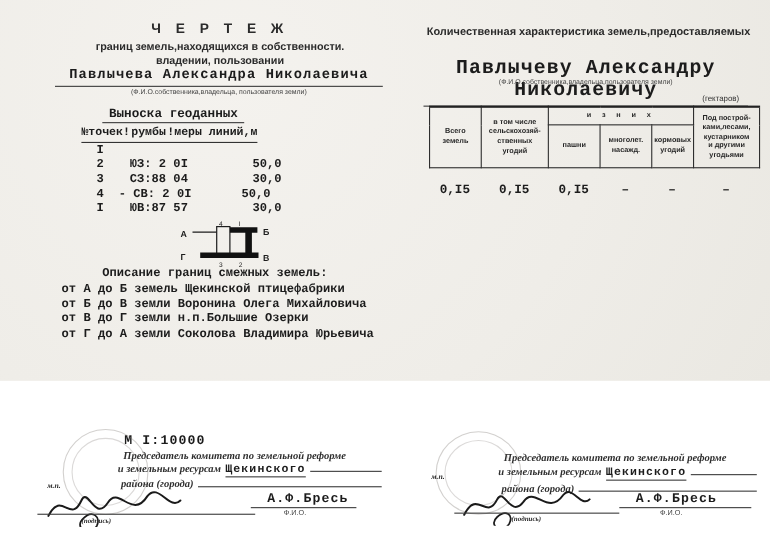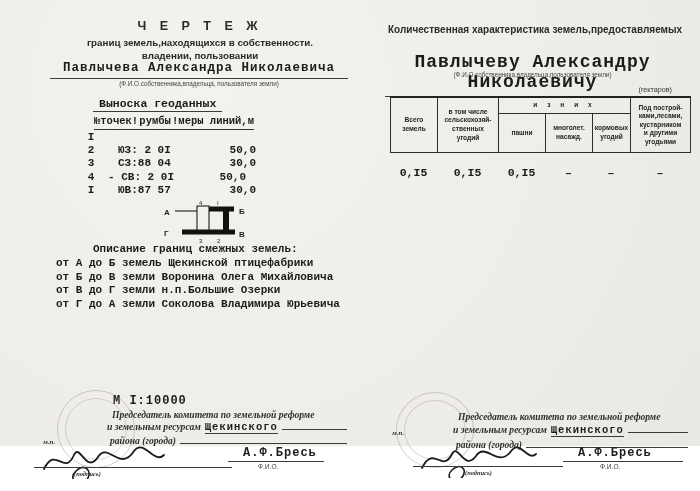--- a/index.html
+++ b/index.html
@@ -1,28 +1,28 @@
 <!DOCTYPE html>
 <html><head>
 <meta charset="utf-8">
 <style>
   html,body{margin:0;padding:0;}
   body{width:700px;height:491px;overflow:hidden;}
-  .scan{position:relative;width:700px;height:446px;background:#f1efea;
+  .scan{position:relative;width:700px;height:346px;background:#f1efea;
         background-image:radial-gradient(circle at 30% 20%, #f4f2ee 0%, #efede8 60%, #eae8e2 100%);}
   .abs{position:absolute;}
   .t-print{font-family:"Liberation Sans",sans-serif;font-weight:700;color:#2b2b2b;}
   .t-mono{font-family:"Liberation Mono","DejaVu Sans Mono",monospace;font-weight:700;color:#1c1c1c;}
   .t-ital{font-family:"Liberation Serif",serif;font-style:italic;font-weight:700;color:#2e2e2e;}
   .center{text-align:center;}
   .ul{border-bottom:1.2px solid #3b3b3b;}
   .hline{position:absolute;background:#3b3b3b;height:1.2px;}
   .prewrap{white-space:pre-line;}
   
-  .geo-head{display:flex;justify-content:space-between;border-bottom:1.3px solid #333;padding-bottom:2px;margin-left:20px;}
+  .geo-head{display:flex;justify-content:space-between;border-bottom:1.3px solid #333;padding-bottom:2px;}
   .geo-row{display:flex;}
   .geo-pt{width:26px;text-align:center;}
   .geo-rb{width:92px;padding-left:14px;}
   .geo-ms{width:46px;text-align:right;}
   
   table.area{border-collapse:collapse;width:300px;table-layout:fixed;}
   table.area th{border:1.1px solid #2e2e2e;font-family:"Liberation Sans",sans-serif;
       font-weight:700;font-size:6.6px;line-height:1.3;color:#262626;padding:2px 1px;
       text-align:center;vertical-align:middle;}
   table.area{border-top:2.4px solid #222;}

